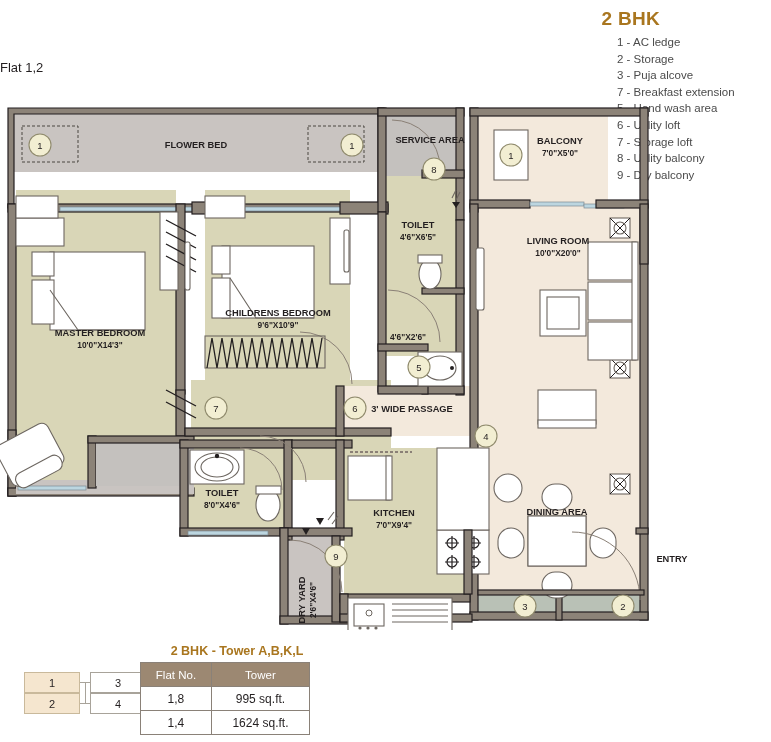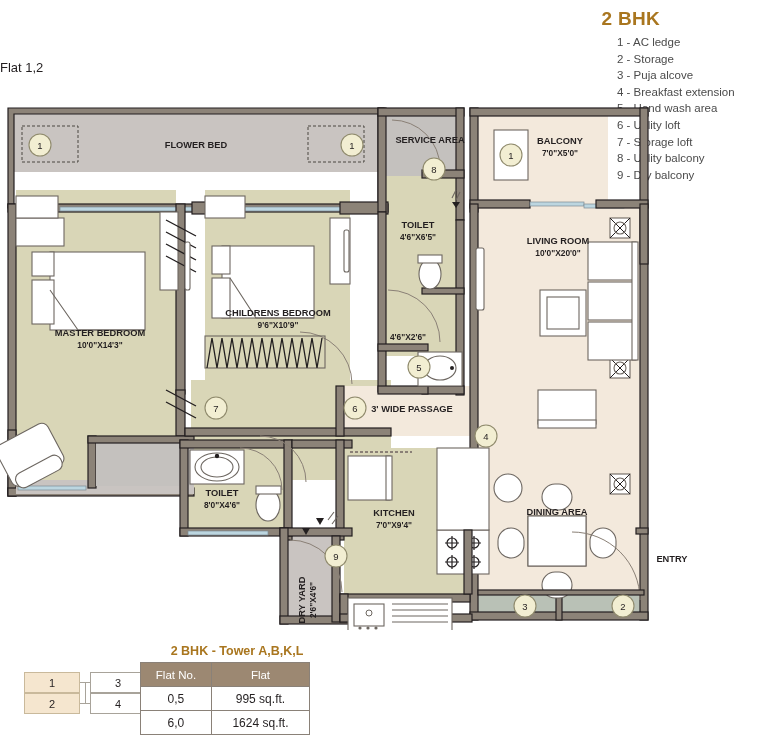--- a/index.html
+++ b/index.html
@@ -36,21 +36,21 @@
 </head>
 <body>
 
 <div class="abs" id="title-2bhk">2 BHK</div>
 <div class="abs" id="title-flat">Flat 1,2</div>
 
 <div class="abs" id="legend">
   <div class="legend-row">1 - AC ledge</div>
   <div class="legend-row">2 - Storage</div>
   <div class="legend-row">3 - Puja alcove</div>
-  <div class="legend-row">4 - Breakfast extension</div>
+  <div class="legend-row">7 - Breakfast extension</div>
   <div class="legend-row">5 - Hand wash area</div>
   <div class="legend-row">6 - Utility loft</div>
   <div class="legend-row">7 - Storage loft</div>
   <div class="legend-row">8 - Utility balcony</div>
   <div class="legend-row">9 - Dry balcony</div>
 </div>
 
 <div class="abs" id="plan">
 <svg width="700" height="530" viewBox="0 0 700 530" xmlns="http://www.w3.org/2000/svg">
   <defs>
@@ -389,27 +389,27 @@
   <div class="keyline" style="left:56px;top:31px;width:10px;"></div>
   <div class="keyline" style="left:61px;top:10px;width:1px;height:21px;"></div>
 </div>
 
 <div class="abs" id="tbl-wrap">
   <div id="tbl-title">2 BHK - Tower A,B,K,L</div>
   <table>
     <thead>
       <tr>
         <th>Flat No.</th>
-        <th>Flat</th>
+        <th>Tower</th>
       </tr>
     </thead>
     <tbody>
       <tr>
-        <td>0,5</td>
+        <td>1,8</td>
         <td>995 sq.ft.</td>
       </tr>
       <tr>
-        <td>6,0</td>
+        <td>1,4</td>
         <td>1624 sq.ft.</td>
       </tr>
     </tbody>
   </table>
 </div>
 
 </body></html>

